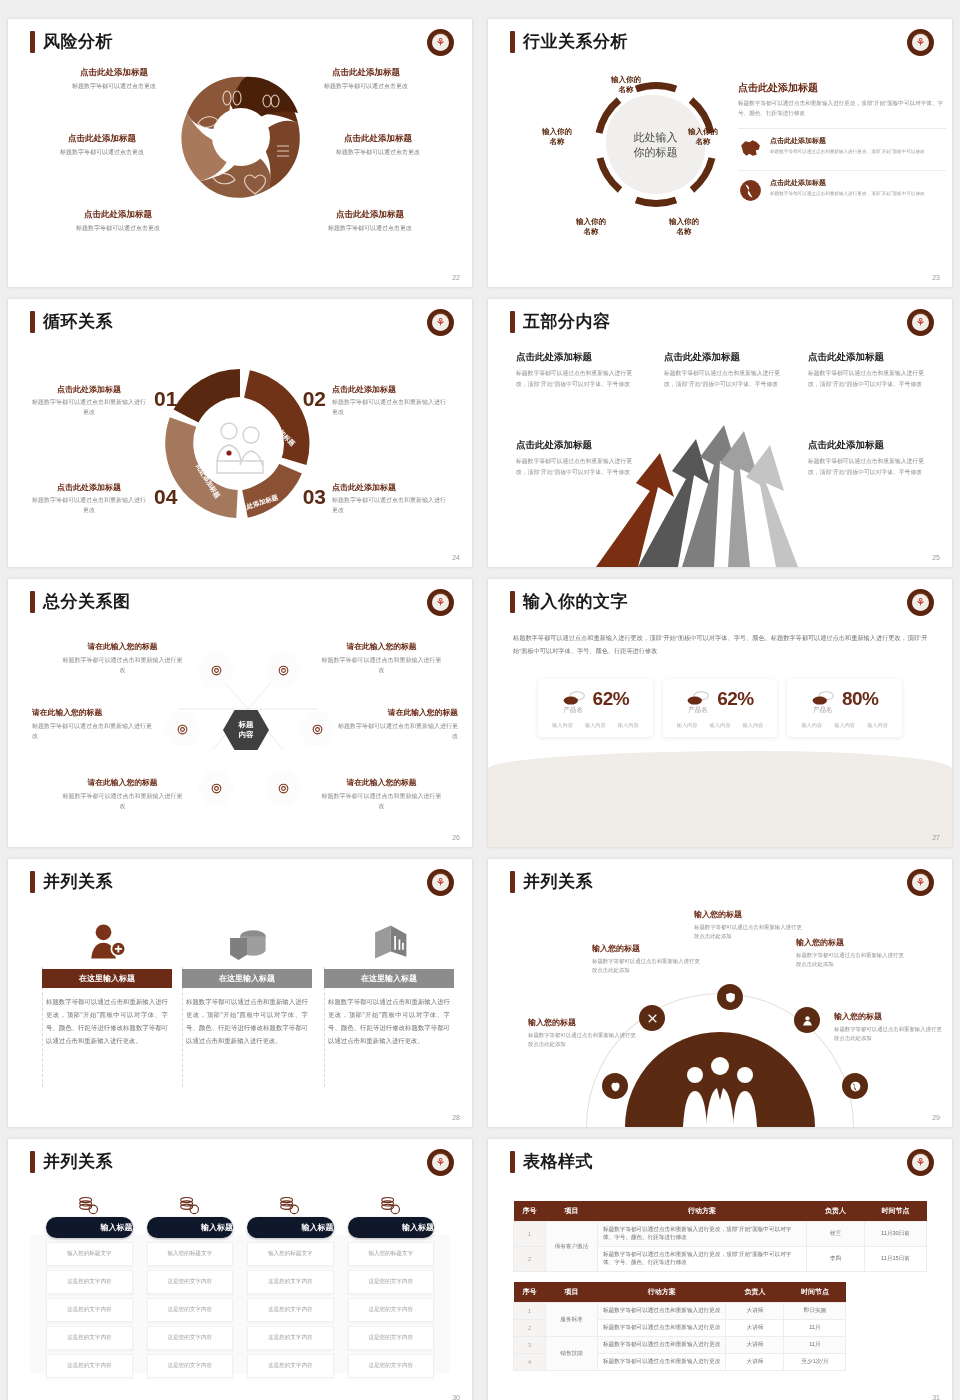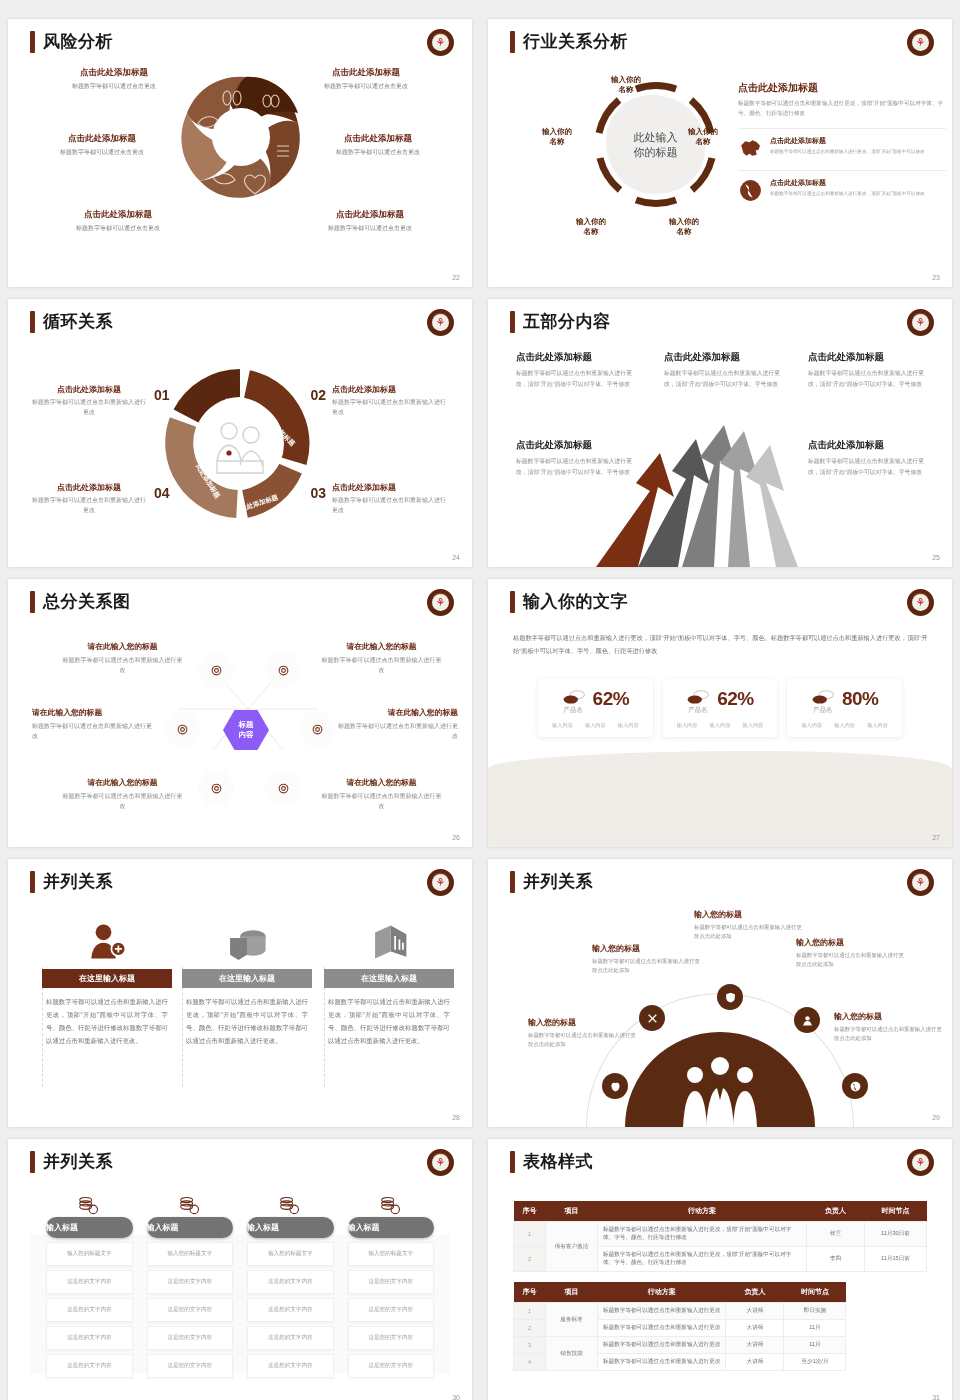--- a/index.html
+++ b/index.html
@@ -45,45 +45,45 @@
   .r23 { position:absolute; left:250px; top:62px; width:208px; }
   .r23 h4 { font-size:10px; color:#6b2b17; font-weight:bold; }
   .r23 p { font-size:5.6px; color:#8a8a8a; line-height:1.75; margin-top:4px; }
   .mini { display:flex; gap:7px; margin-top:9px; padding-top:7px; border-top:1px solid #ececec; }
   .mini .ico { width:25px; height:25px; flex:0 0 25px; color:#7a3318; }
   .mini h5 { font-size:7px; color:#5b2a12; font-weight:bold; }
   .mini p { font-size:4.6px; color:#9a9a9a; line-height:1.7; margin-top:2px; }
   
   .cyc { position:absolute; left:50%; top:70px; transform:translateX(-50%); width:150px; height:150px; }
   .cyc-lab { position:absolute; font-size:6.5px; color:#fff; font-weight:bold; white-space:nowrap; }
-  .num24 { position:absolute; font-size:14px; font-weight:bold; color:#5b2a12; }
+  .num24 { position:absolute; font-size:21px; font-weight:bold; color:#5b2a12; }
   .txt24 { position:absolute; width:118px; }
   .txt24 .t { font-size:8px; font-weight:bold; color:#6b2b17; }
   .txt24 .d { font-size:6px; color:#8a8a8a; line-height:1.65; margin-top:3px; }
   
   .ar-wrap { position:absolute; left:0; bottom:0; width:100%; height:150px; }
   .f25 { position:absolute; width:122px; }
   .f25 .t { font-size:9.5px; font-weight:bold; color:#1d1d1d; }
   .f25 .d { font-size:5.8px; color:#8d8d8d; line-height:1.85; margin-top:4px; }
-  .hex { width:46px; height:40px; background:#8b5cf6; color:#fff;
+  .hex { width:46px; height:40px; background:#404040; color:#fff;
          clip-path:polygon(25% 0,75% 0,100% 50%,75% 100%,25% 100%,0 50%);
          display:flex; align-items:center; justify-content:center; text-align:center;
          font-size:7.5px; font-weight:bold; line-height:1.3; }
   .node { position:absolute; width:38px; height:34px; background:#fcfcfc;
           clip-path:polygon(25% 0,75% 0,100% 50%,75% 100%,25% 100%,0 50%);
           display:flex; align-items:center; justify-content:center; color:#7a3318; }
   .t26 { position:absolute; width:125px; }
   .t26 .t { font-size:7.8px; font-weight:bold; color:#6b2b17; }
   .t26 .d { font-size:6px; color:#888; line-height:1.7; margin-top:3px; }
   
   .intro27 { position:absolute; left:25px; top:52px; right:22px; font-size:6.2px; color:#6f6f6f; line-height:2.1; }
   .cards27 { position:absolute; left:50px; top:100px; right:50px;
              display:grid; grid-template-columns:repeat(3,1fr); gap:10px 10px; }
   .card27 { background:#fff; border-radius:4px; box-shadow:0 1px 5px rgba(0,0,0,.09); padding:9px 8px 8px; }
-  .card27 .row { display:flex; align-items:flex-start; justify-content:center; gap:7px; }
+  .card27 .row { display:flex; align-items:center; justify-content:center; gap:7px; }
   .card27 .pct { font-size:19px; font-weight:bold; color:#6b2b17; letter-spacing:-.5px; }
   .card27 .pname { font-size:6.5px; color:#9a9a9a; text-align:center; margin-top:-4px; margin-left:-44px; }
   .card27 .sub { display:flex; justify-content:space-around; margin-top:7px; }
   .card27 .sub span { font-size:5.2px; color:#b0b0b0; }
   .wave27 { position:absolute; left:0; bottom:0; width:100%; height:96px; background:#f0ece7;
             border-radius:58% 42% 0 0/18px 18px 0 0; }
   
   .col28 { position:absolute; top:55px; width:130px; }
   .col28 .icon { height:48px; display:flex; align-items:flex-end; justify-content:center; }
   .col28 .bar { margin-top:7px; padding:4px 0; text-align:center; font-size:8px;
@@ -96,21 +96,21 @@
   .arcline { position:absolute; left:50%; bottom:0; transform:translateX(-50%);
              width:268px; height:134px; border:1px solid #e3ded8; border-bottom:none;
              border-radius:134px 134px 0 0; }
   .cir29 { position:absolute; width:26px; height:26px; border-radius:50%; background:#5b2a12;
            display:flex; align-items:center; justify-content:center; color:#fff; }
   .t29 { position:absolute; width:108px; }
   .t29 .t { font-size:8px; font-weight:bold; color:#6b2b17; }
   .t29 .d { font-size:5.4px; color:#8f8f8f; line-height:1.75; margin-top:3px; }
   
   .panel30 { position:absolute; left:22px; right:22px; top:96px; bottom:34px; background:#fafafa; }
-  .pill30 { background:#737373; color:#fff; border-radius:13px; text-align:left;
+  .pill30 { background:#0f172a; color:#fff; border-radius:13px; text-align:right;
             padding:5px 0; font-size:8px; font-weight:bold;
             box-shadow:0 1px 3px rgba(0,0,0,.25); }
   .coin30 { text-align:center; height:26px; display:flex; align-items:flex-end; justify-content:center; color:#6b2b17; }
   .cell30 { background:#fff; border:1px solid #f0f0f0; text-align:center;
             padding:7px 0; font-size:5.6px; color:#9b9b9b; margin-top:4px;
             box-shadow:0 1px 2px rgba(0,0,0,.04); }
   
   .tbl { position:absolute; left:25px; right:25px; border-collapse:collapse; font-size:5.6px; }
   .tbl th { background:#6b2b17; color:#fff; font-size:7px; font-weight:bold; padding:5px 2px; text-align:center; }
   .tbl td { border:1px solid #ededed; padding:4px 5px; color:#6d6d6d; vertical-align:middle; }

